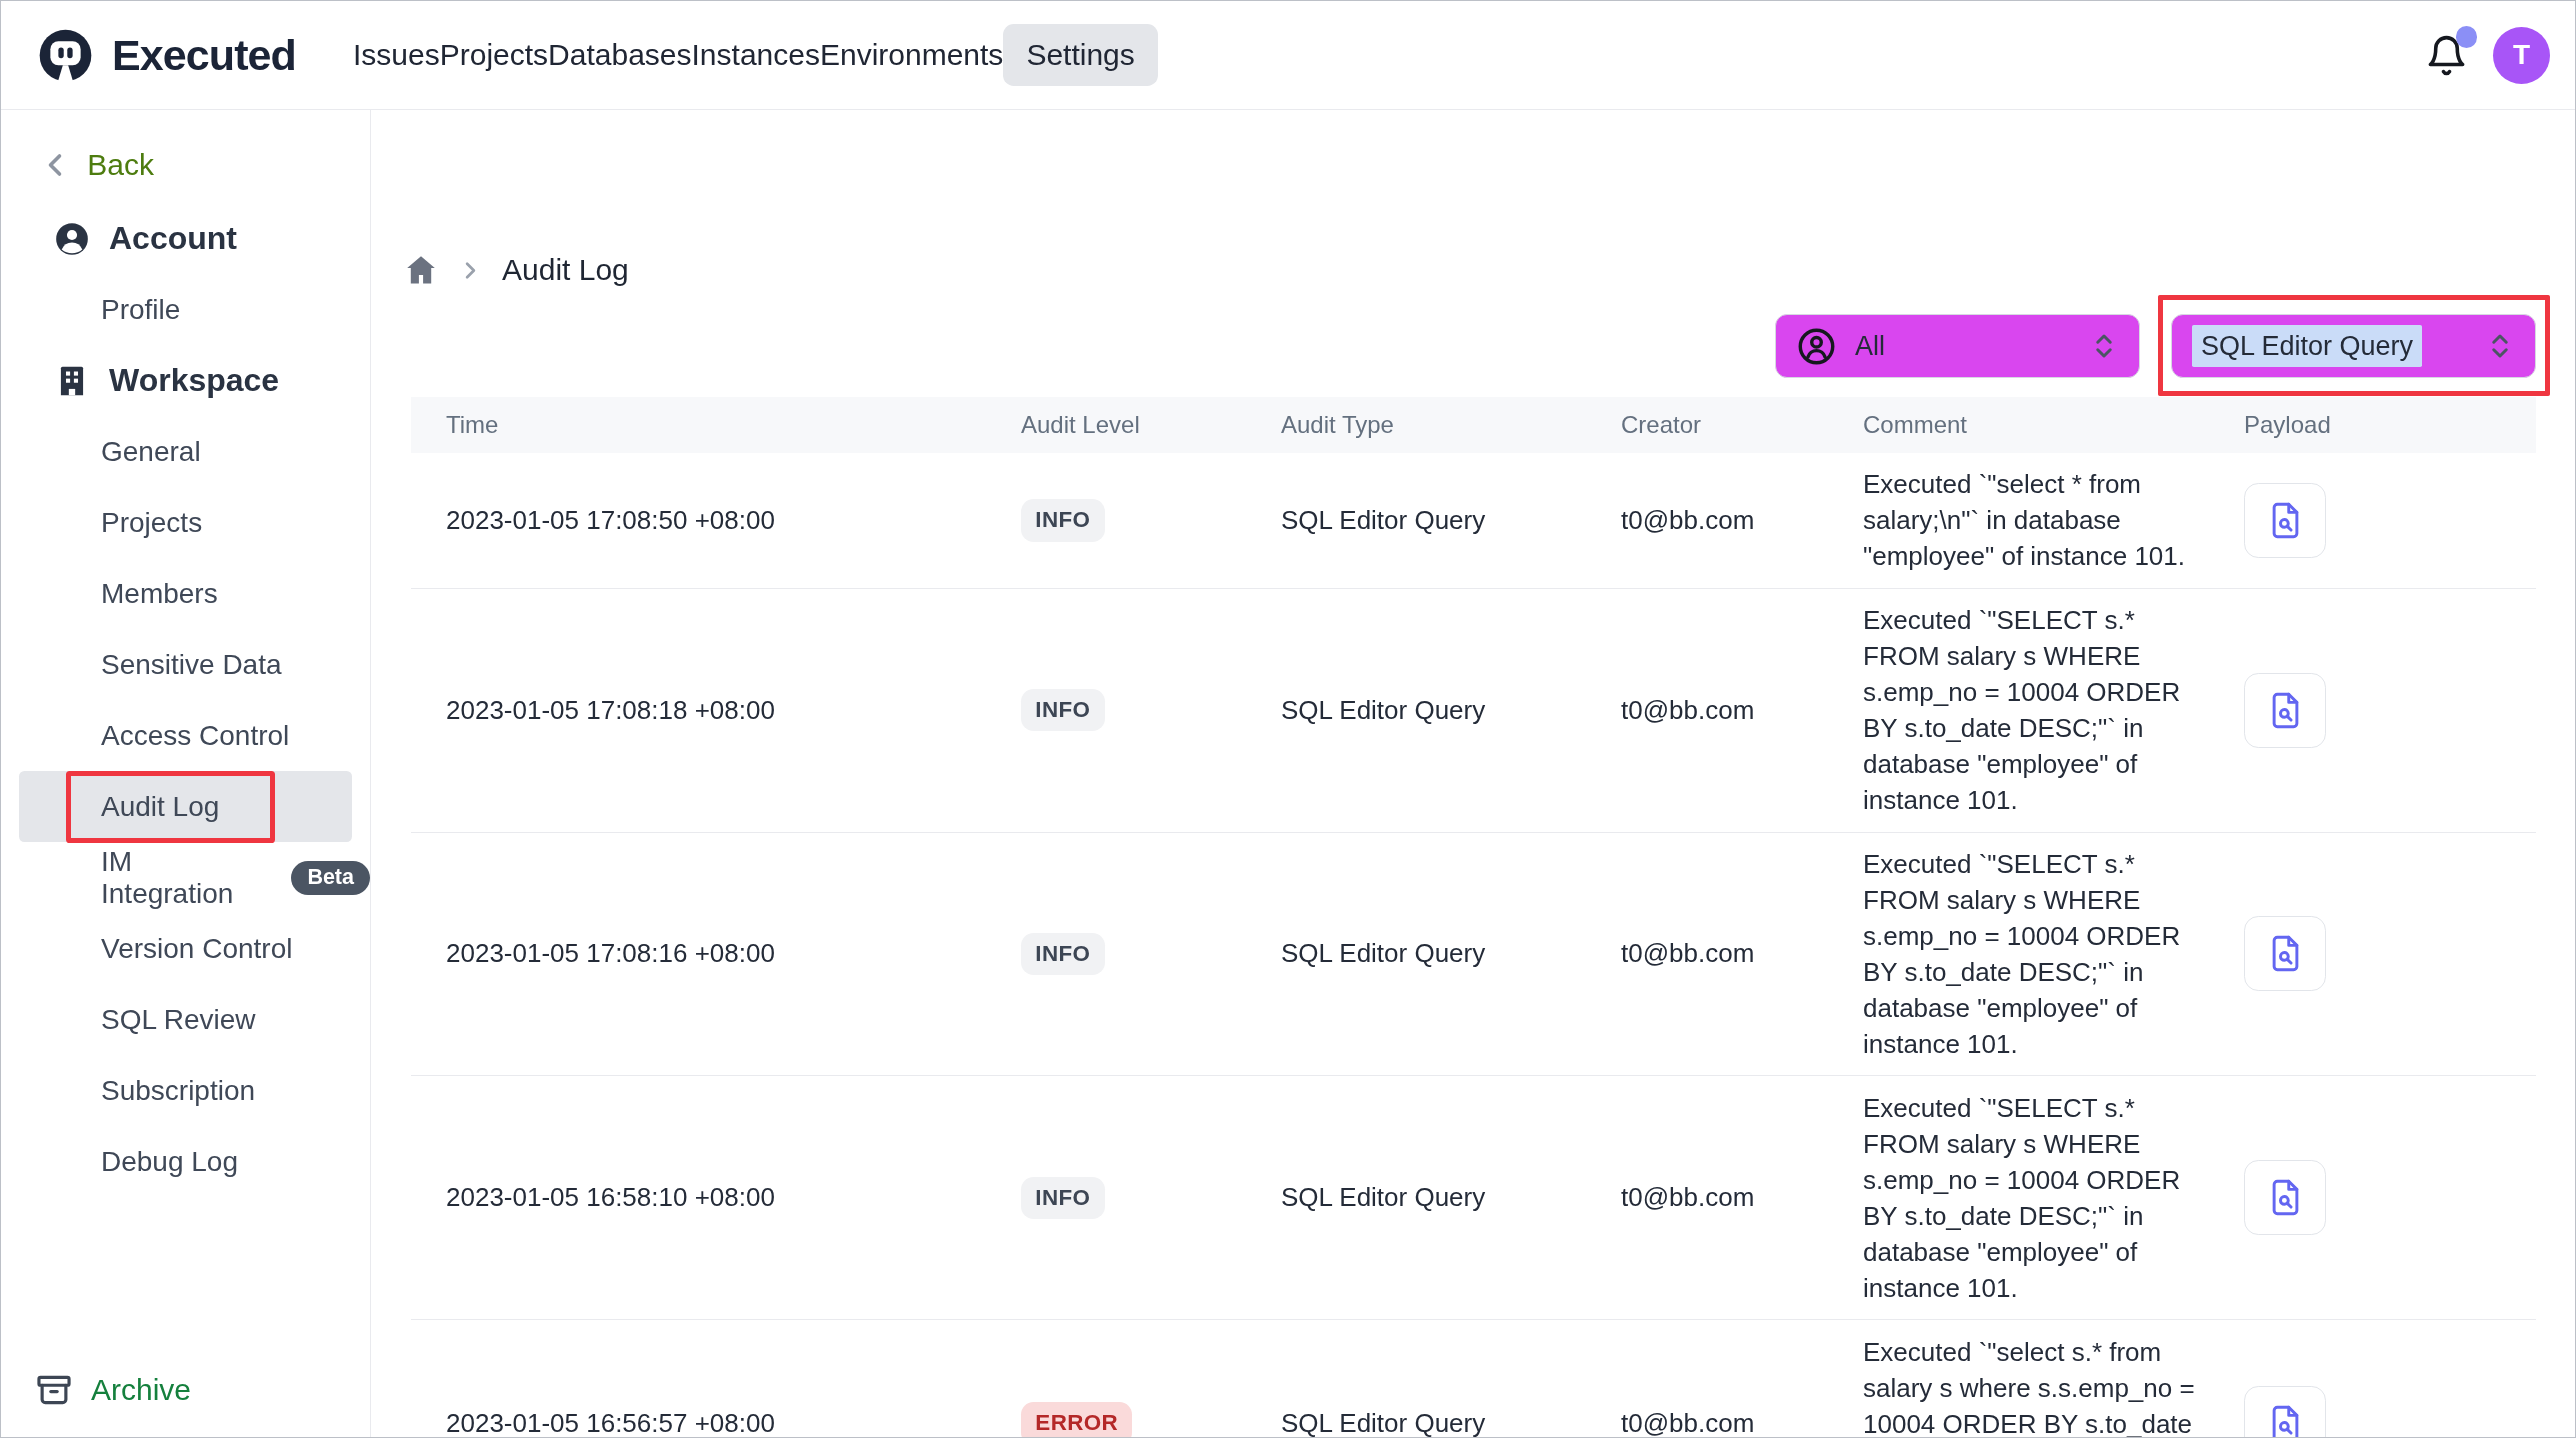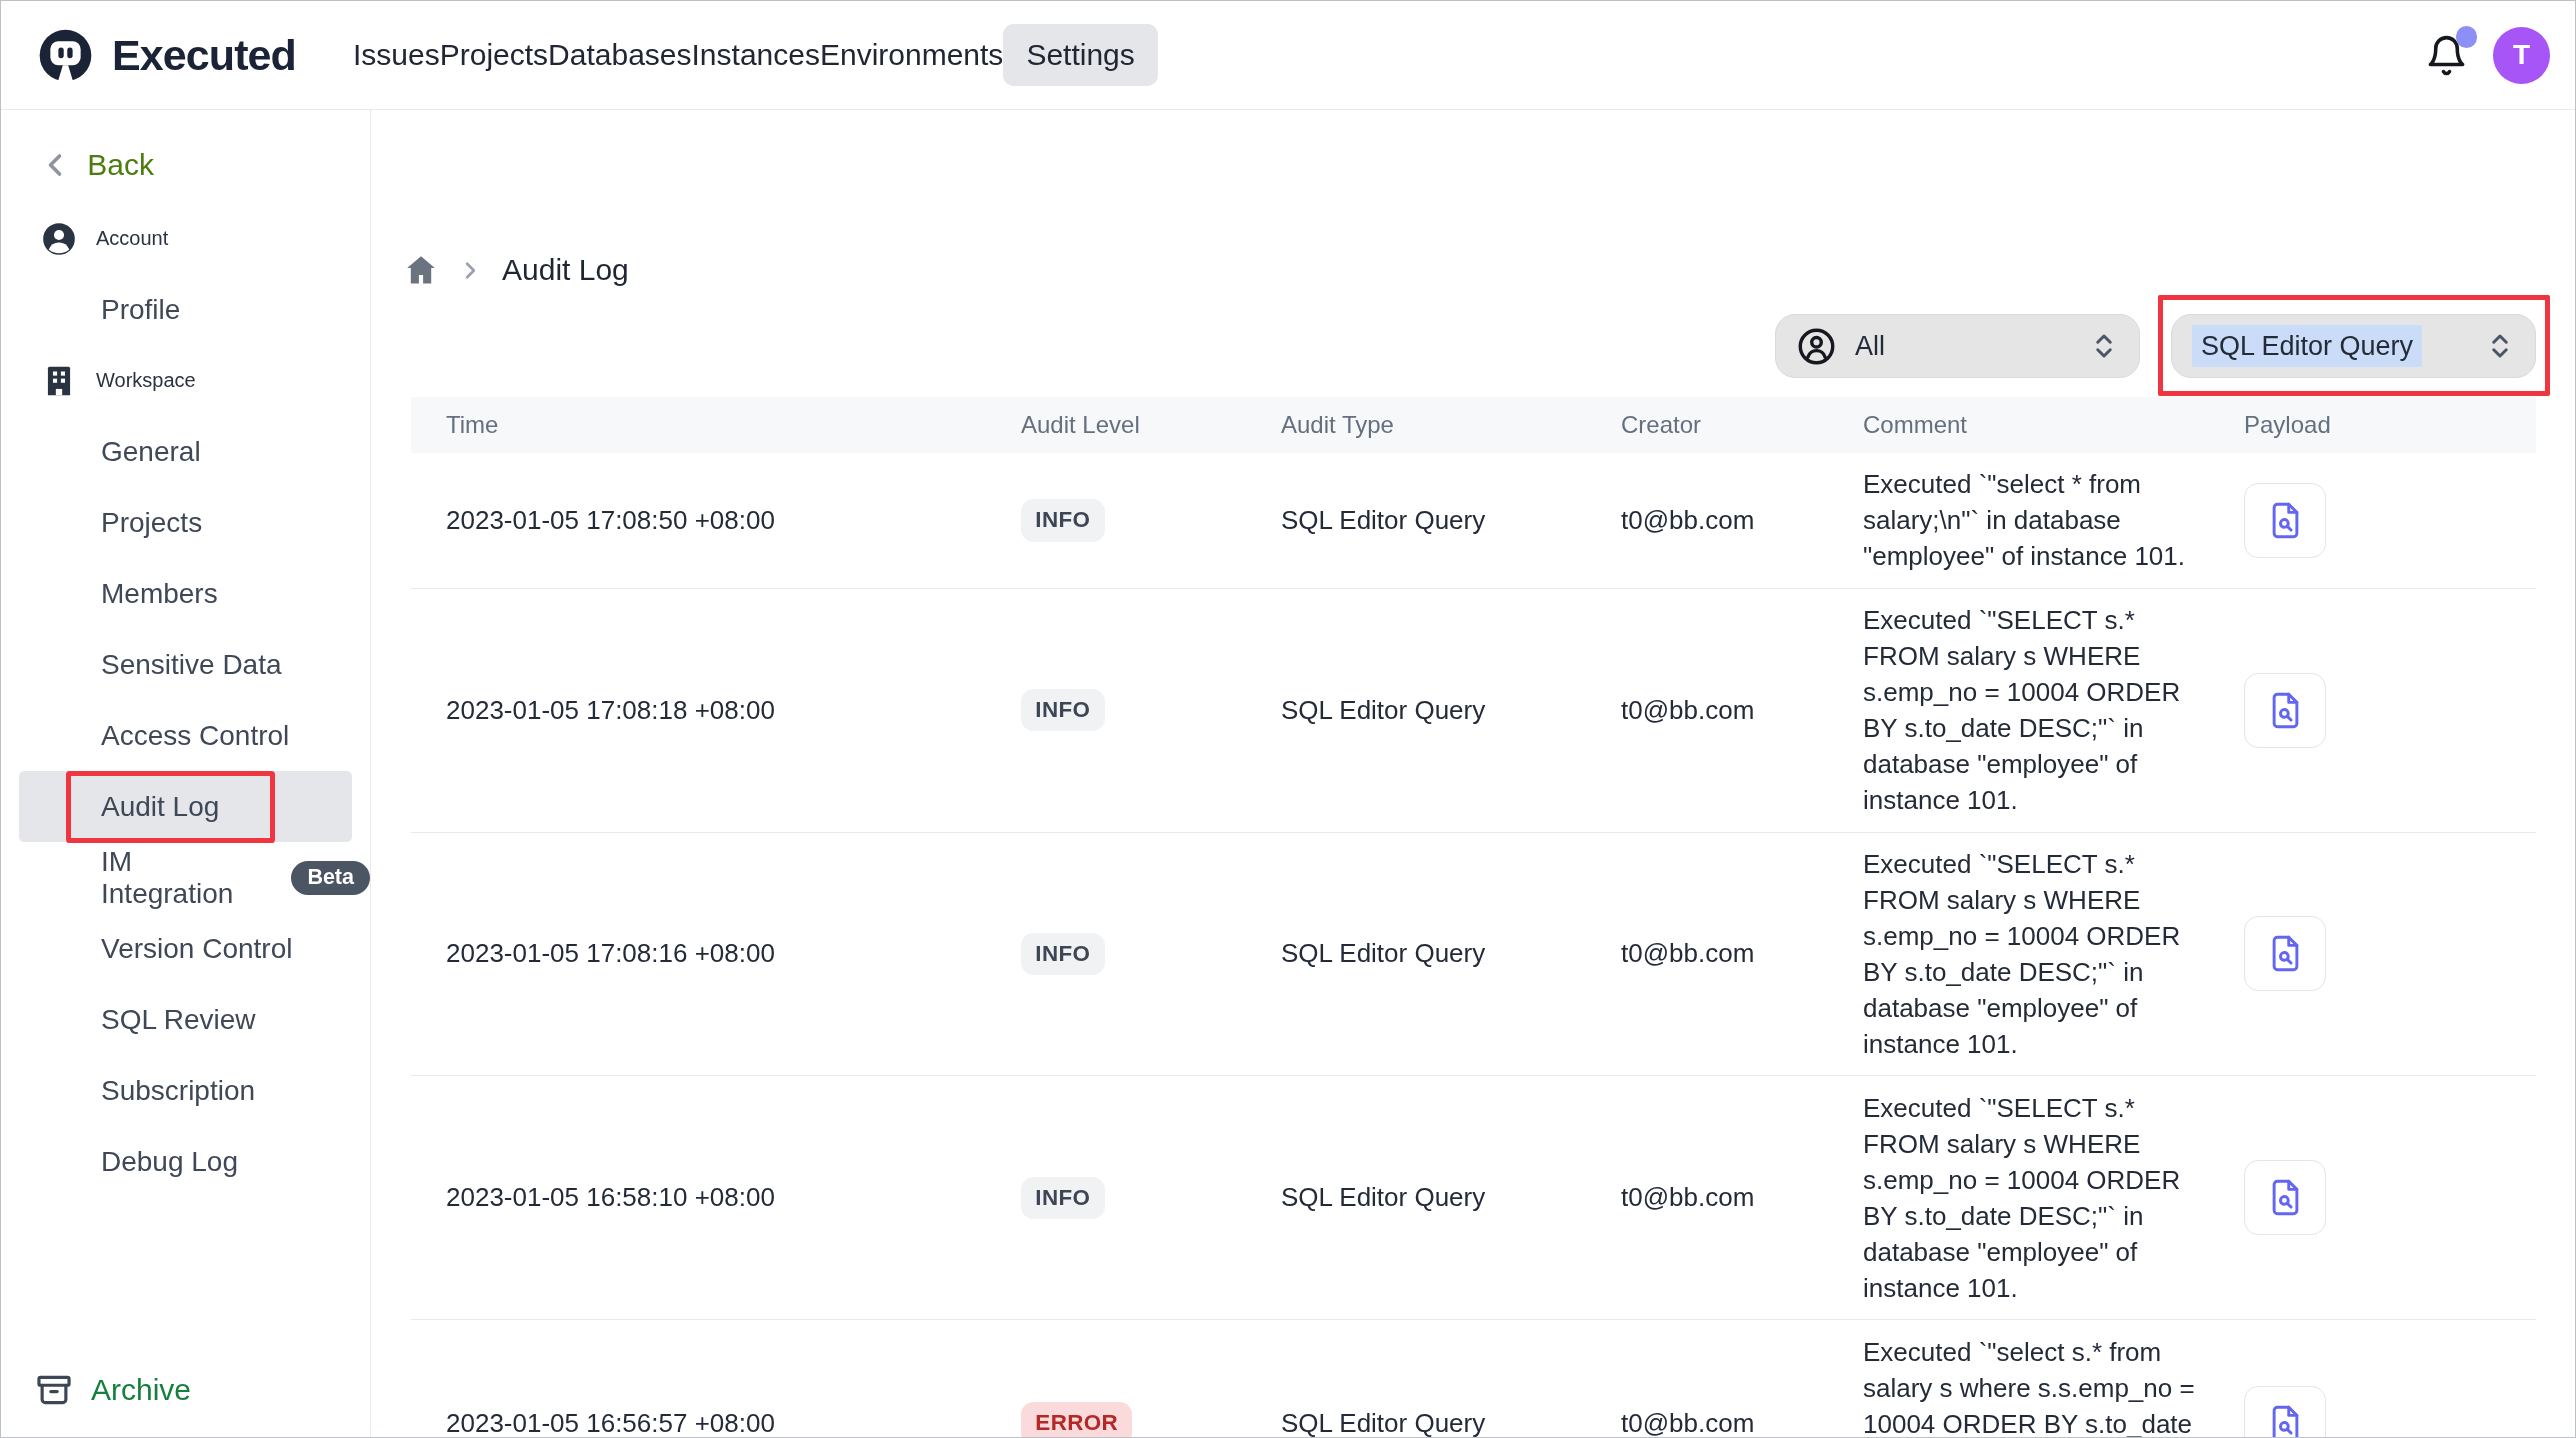--- a/index.html
+++ b/index.html
@@ -35,21 +35,21 @@
 
   
   .sidebar {
     position:absolute; top:109px; left:0; bottom:0; width:370px;
     background:#fff; border-right:1.8px solid #e9eaee;
   }
   .back-row { display:flex; align-items:center; gap:14.3px; padding-left:36px; height:63px; margin-top:23px; cursor:pointer; }
   .back-label { font-size:30px; color:#4d7c0f; }
   .side-list { list-style:none; margin-top:7.2px; }
   .side-list li { height:71px; display:flex; align-items:center; cursor:pointer; }
-  .section-head { gap:18px; padding-left:39px; font-size:20px; font-weight:400; color:#2a3342; cursor:default !important; }
+  .section-head { gap:18px; padding-left:39px; font-size:32px; font-weight:700; color:#2a3342; cursor:default !important;margin-left:13px; }
   .side-item { padding-left:100px; font-size:28px; color:#3f4857; position:relative; }
   .side-item.active { background:#e4e6ea; border-radius:5.4px; margin:0 18px; padding-left:82px; }
   .beta-badge {
     margin-left:20px; background:#4b5563; color:#fff; font-size:21.5px; font-weight:600;
     padding:6.3px 16px; border-radius:895px; line-height:1;
   }
   .annotation-sidebar {
     position:absolute; left:47px; top:50%; transform:translateY(-50%);
     width:209px; height:72px; border:5.4px solid #ef3640; border-radius:3.6px; pointer-events:none;
   }
@@ -59,21 +59,21 @@
   }
   .archive-label { font-size:30px; color:#15803d; }
 
   
   .main { position:absolute; top:109px; left:370px; right:0; bottom:0; background:#fff; }
   .breadcrumb { position:absolute; top:142px; left:32px; display:flex; align-items:center; gap:18px; }
   .breadcrumb-label { font-size:30px; color:#1f2633; font-weight:500; }
 
   .filters { position:absolute; top:204px; right:39px; display:flex; gap:31px; }
   .dropdown {
-    height:64px; background:#e5e5e5; border:1.8px solid #d6dae1; border-radius:20px;
+    height:64px; background:#d946ef; border:1.8px solid #d6dae1; border-radius:12px;
     display:flex; align-items:center; padding:0 20px; cursor:pointer;
   }
   .dd-creator { width:365px; gap:18px; }
   .dd-type { width:365px; justify-content:space-between; }
   .dd-value { font-size:27px; color:#242b38; }
   .dd-value.selected { background:#cadcf8; padding:5.4px 9px; border-radius:1.8px; }
   .dd-spacer { flex:1; }
   .dd-wrap { position:relative; }
   .annotation-dd {
     position:absolute; left:-13.4px; right:-14.3px; top:-19px; bottom:-18px;

